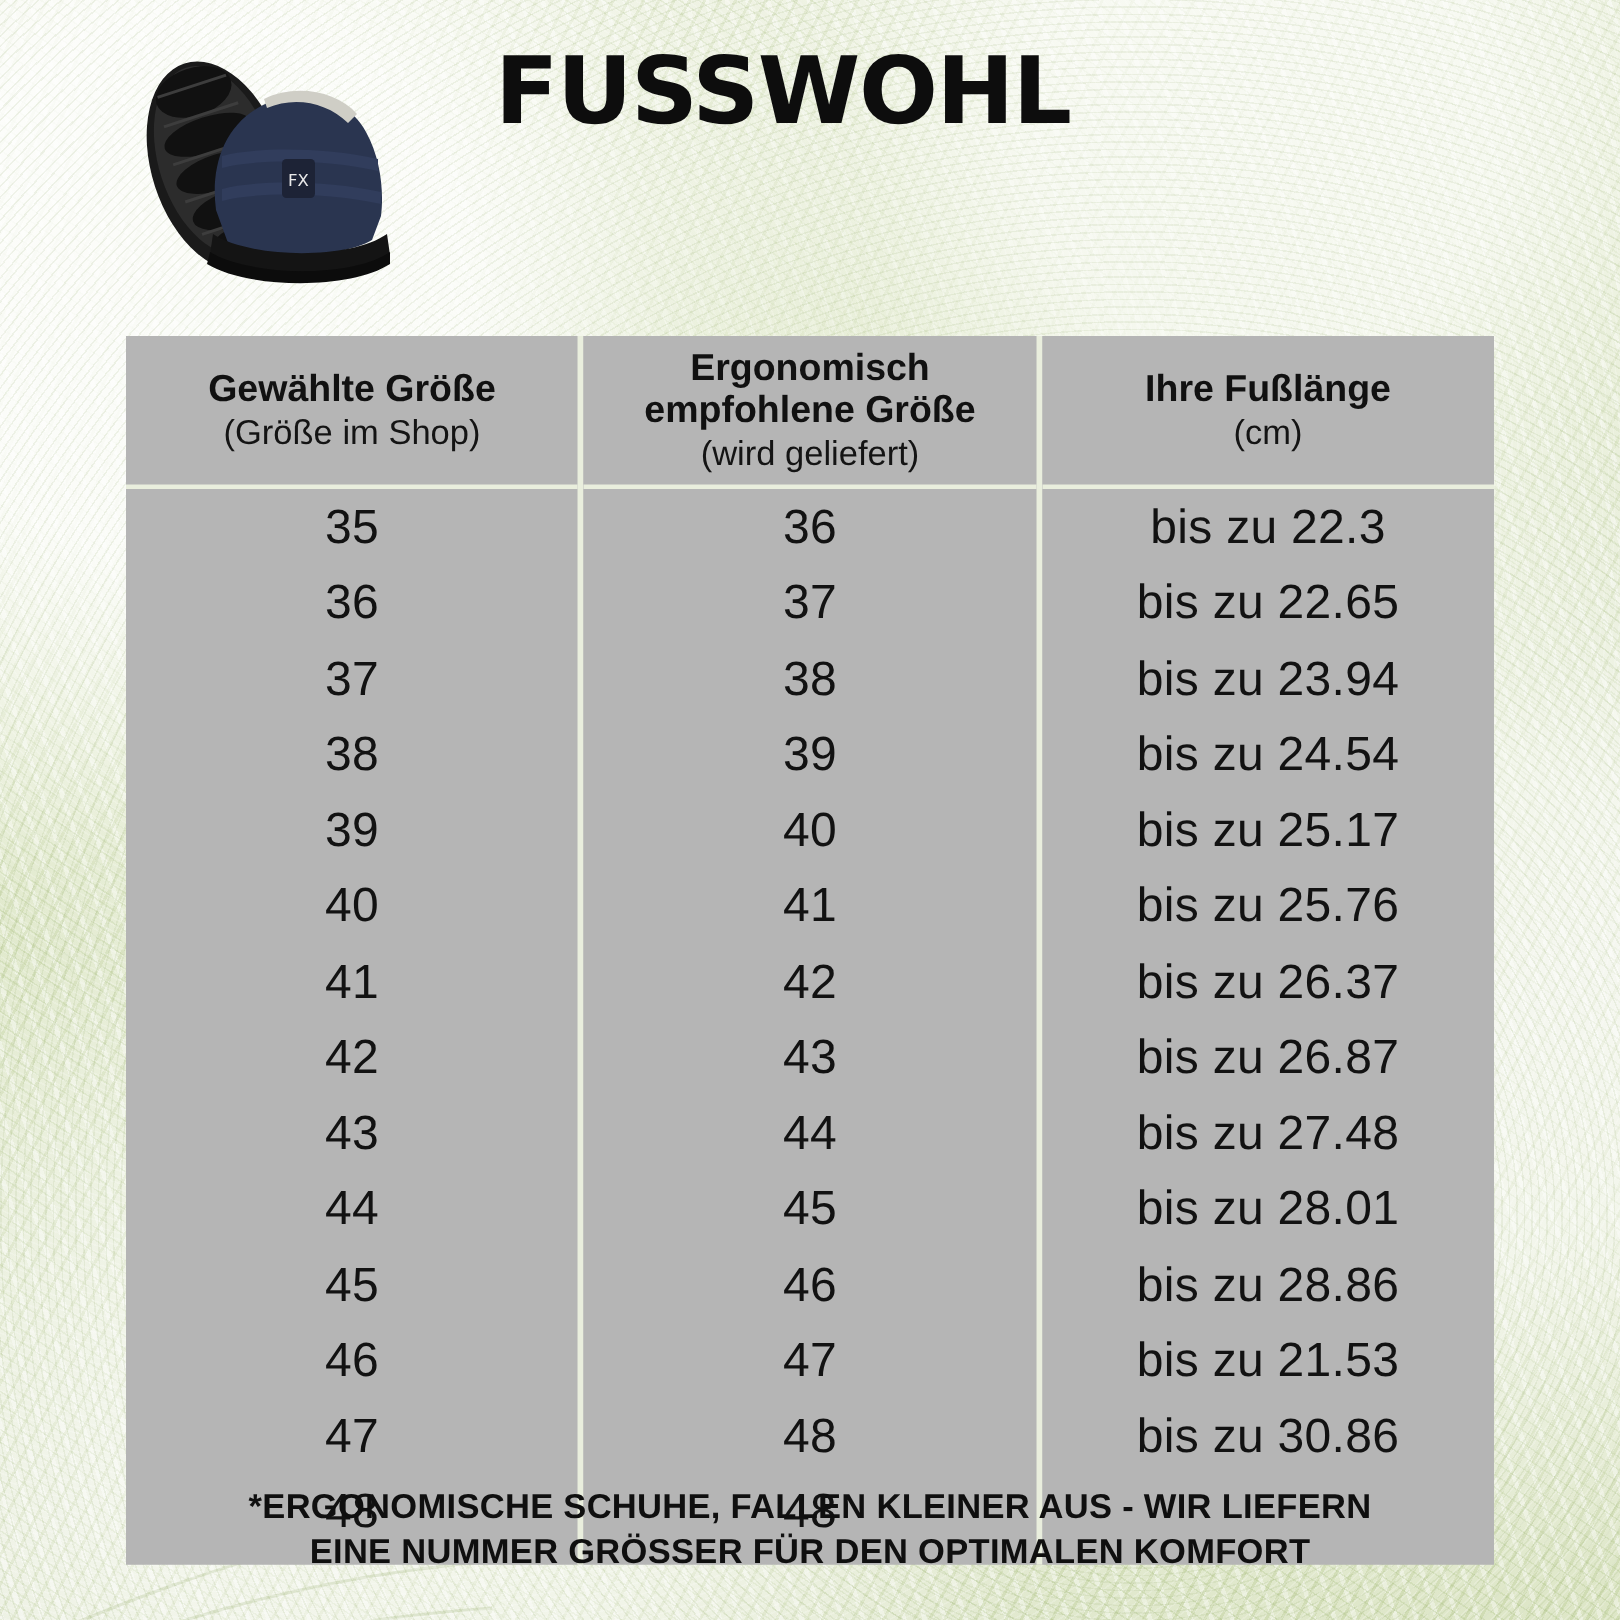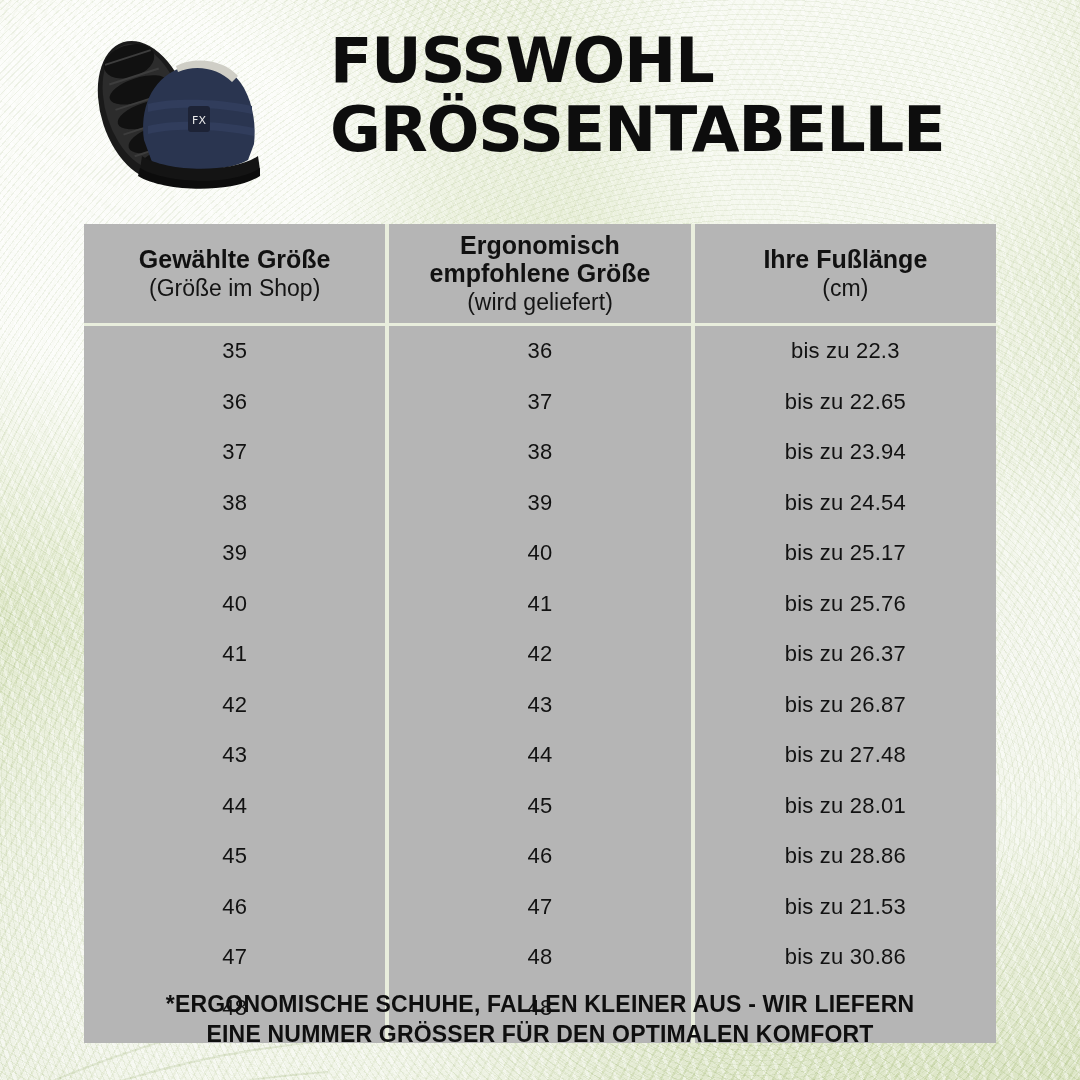--- a/index.html
+++ b/index.html
@@ -123,21 +123,21 @@
     line-height: 1.15;
     text-align: center;
     margin-top: 2px;
   }
   .cell {
     height: 50.5px;
     display: flex;
     align-items: center;
     justify-content: center;
     font-family: "Liberation Sans", sans-serif;
-    font-size: 22px;
+    font-size: 32px;
     color: #121212;
     letter-spacing: .2px;
   }
   .cell.last { margin-bottom: 10px; }
   .col-gap-line {
     position: absolute;
     top: 0; bottom: 0; right: -4px;
     width: 4px;
     background: #e9eedd;
   }
@@ -211,21 +211,20 @@
           <rect x="52" y="62" width="22" height="26" rx="3" fill="#1d2336"></rect>
           <text x="63" y="80" font-family="DejaVu Sans, sans-serif" font-size="11" fill="#e9e9e9" text-anchor="middle">FX</text>
           <path d="M6 112 C 30 128, 96 130, 122 112 L 124 126 C 96 144, 28 142, 4 126 Z" fill="#141414"></path>
           <path d="M4 124 C 30 140, 98 142, 124 124 L 124 132 C 96 150, 28 148, 2 132 Z" fill="#0c0c0c"></path>
         </g>
       </svg>
     </div>
 
     <div class="title-block">
       <div class="title-line">FUSSWOHL</div>
-      <div class="title-line">GRÖSSENTABELLE</div>
     </div>
   </div>
 
   <div class="table">
 
     <div class="col">
       <div class="col-head">
         <div class="head-main">Gewählte Größe</div>
         <div class="head-sub">(Größe im Shop)</div>
       </div>

